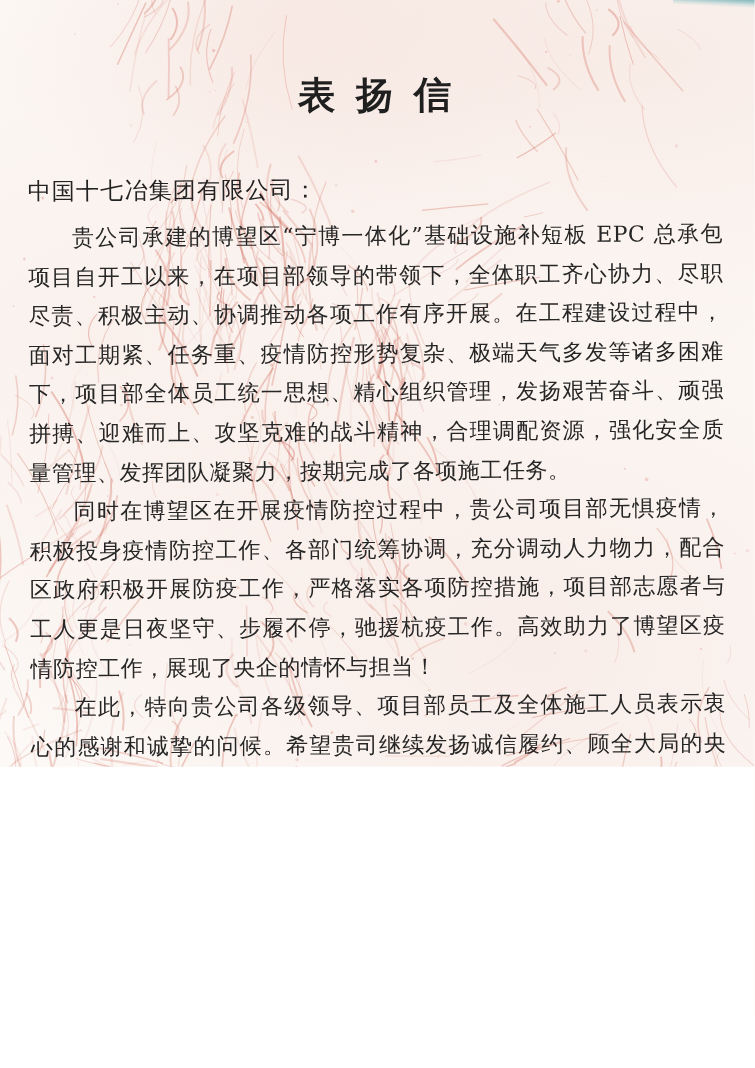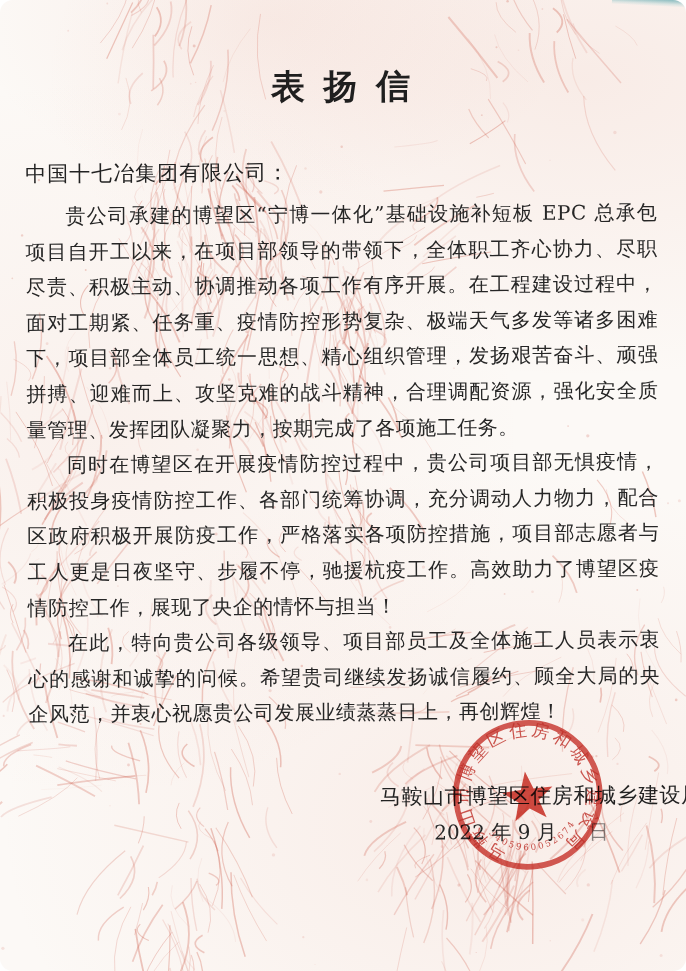--- a/index.html
+++ b/index.html
@@ -1,28 +1,27 @@
 <!DOCTYPE html>
 <html><head>
 <meta charset="utf-8">
 <style>
   html,body { margin:0; padding:0; }
   .page {
     position: relative;
     width: 686px;
-    height: 971px;
+    height: 697px;
     overflow: hidden;
     font-family: "DejaVu Serif", "Liberation Serif", serif;
     background:
       radial-gradient(900px 500px at 85% 8%,  rgba(226,154,136,.14), transparent 60%),
       radial-gradient(700px 600px at 15% 45%, rgba(226,154,136,.09), transparent 60%),
       radial-gradient(800px 600px at 70% 85%, rgba(226,154,136,.13), transparent 60%),
       radial-gradient(500px 300px at 40% 2%,  rgba(226,154,136,.12), transparent 60%),
       #fcf9f6;
-    border-radius: 13px;
   }
   .texture {
     position:absolute; left:0; top:0; width:686px; height:971px;
     pointer-events:none;
   }
   .scanner-edge {
     position:absolute; right:-6px; top:-3px; width:80px; height:9px;
     background: linear-gradient(to bottom, rgba(60,150,160,.75), rgba(120,190,195,.25) 70%, transparent);
     transform: rotate(3deg);
   }

